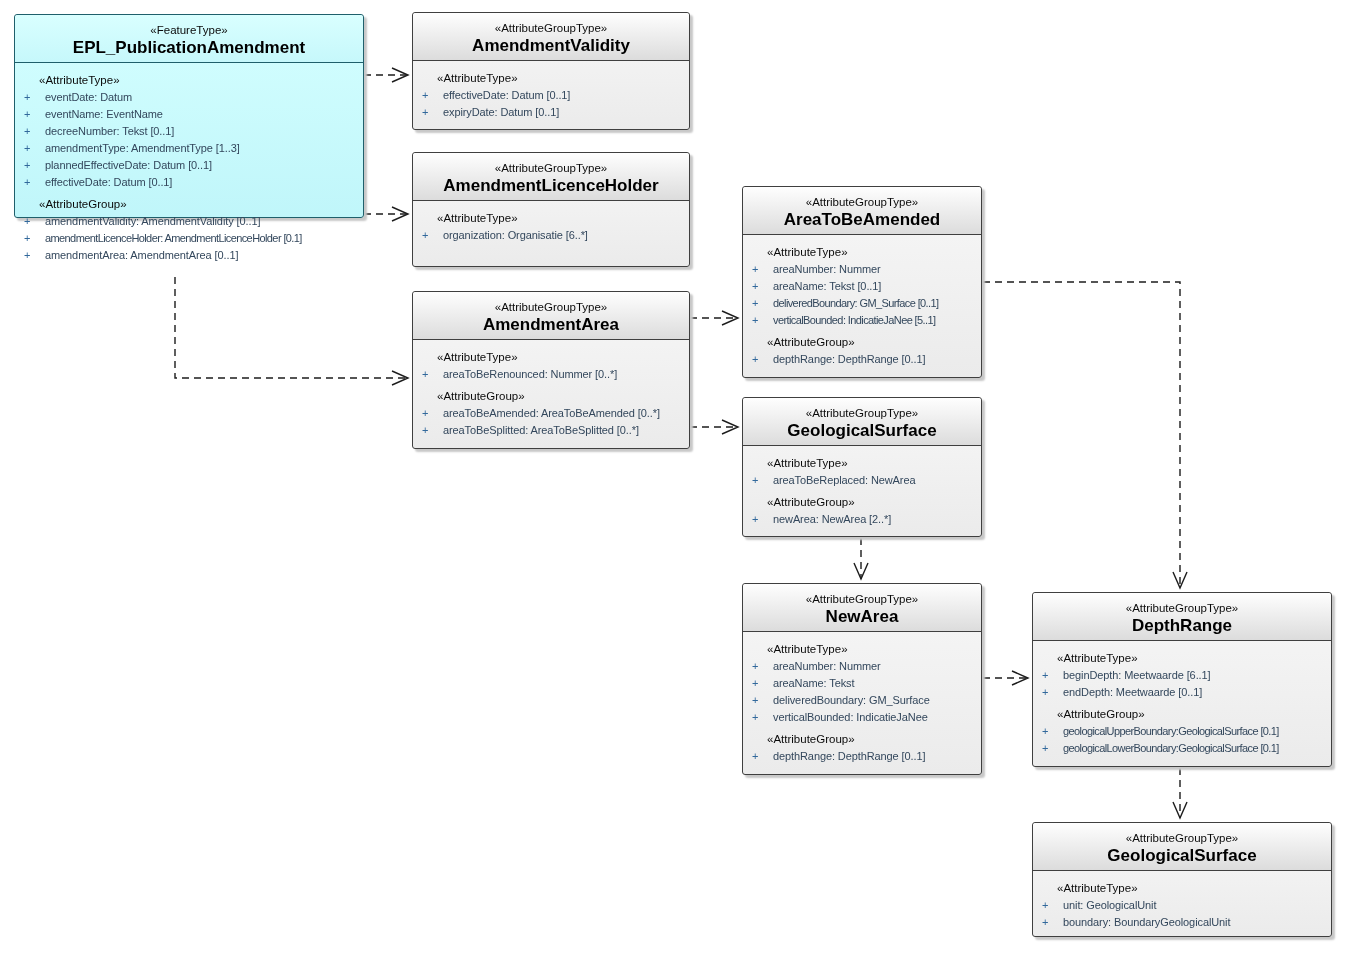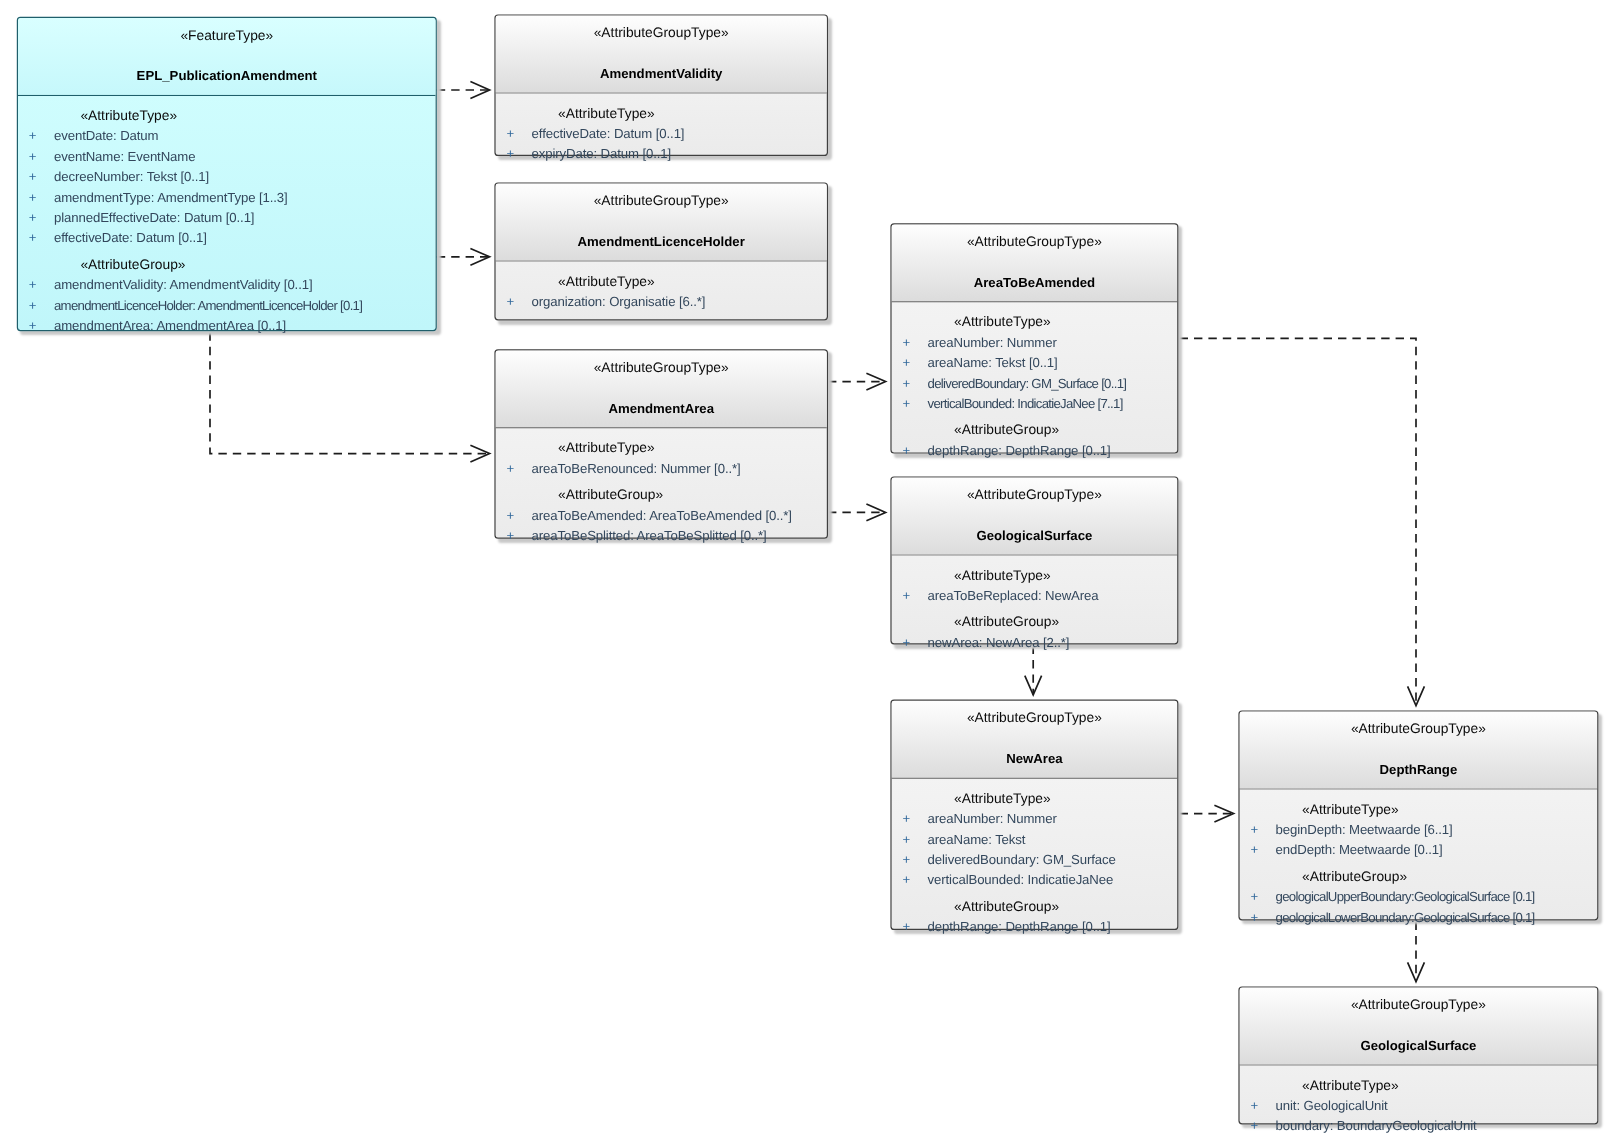--- a/index.html
+++ b/index.html
@@ -17,27 +17,26 @@
     box-shadow:3px 3px 2px #c8c8c8;
   }
   .uml-class .hdr {
     text-align:center;
     padding:8px 2px 7px 2px;
     border-bottom:1px solid #3f3f3f;
     background:linear-gradient(180deg,#fefefe 0%,#dcdcdc 100%);
     border-radius:3px 3px 0 0;
   }
   .stereo { font-size:11.5px; color:#0a0a0a; line-height:14px; }
-  .cname  { font-size:11px; font-weight:bold; color:#000; line-height:15px; margin-top:20px; }
+  .cname  { font-size:17px; font-weight:bold; color:#000; line-height:15px; margin-top:3px; }
   .cbody  { padding:4px 4px 2px 0; }
   .sec-label {
     font-size:11.5px; color:#0a0a0a;
-    padding-left:4px; margin-top:5px; line-height:17px;
+    padding-left:24px; margin-top:5px; line-height:17px;
     white-space:nowrap;
-    margin-left:48px;
   }
   .row {
     position:relative; padding-left:30px;
     font-size:11px; line-height:17px; letter-spacing:-0.1px;
     color:#33475c; white-space:nowrap;
   }
   .row .vis { position:absolute; left:9px; color:#31689b; }
   .row.tight { letter-spacing:-0.6px; }
   
   .uml-class.feature {
@@ -67,21 +66,21 @@
     <polyline points="364,214 408,214" class="conn" marker-end="url(#openArrow)"></polyline>
     <polyline points="175,277 175,378 408,378" class="conn" marker-end="url(#openArrow)"></polyline>
     <polyline points="690,318 738,318" class="conn" marker-end="url(#openArrow)"></polyline>
     <polyline points="690,427 738,427" class="conn" marker-end="url(#openArrow)"></polyline>
     <polyline points="861,538 861,579" class="conn" marker-end="url(#openArrow)"></polyline>
     <polyline points="983,282 1180,282 1180,588" class="conn" marker-end="url(#openArrow)"></polyline>
     <polyline points="983,678 1028,678" class="conn" marker-end="url(#openArrow)"></polyline>
     <polyline points="1180,768 1180,818" class="conn" marker-end="url(#openArrow)"></polyline>
   </svg>
 
-<div class="uml-class feature" style="left:14px;top:14px;width:350px;height:262px;">
+<div class="uml-class feature" style="left:14px;top:14px;width:350px;height:204px;">
   <div class="hdr">
     <div class="stereo">«FeatureType»</div>
     <div class="cname">EPL_PublicationAmendment</div>
   </div>
   <div class="cbody">
     <div class="sec-label">«AttributeType»</div>
     <div class="row"><span class="vis">+</span><span>eventDate: Datum</span></div>
     <div class="row"><span class="vis">+</span><span>eventName: EventName</span></div>
     <div class="row"><span class="vis">+</span><span>decreeNumber: Tekst [0..1]</span></div>
     <div class="row"><span class="vis">+</span><span>amendmentType: AmendmentType [1..3]</span></div>
@@ -134,21 +133,21 @@
 <div class="uml-class" style="left:742px;top:186px;width:240px;height:192px;">
   <div class="hdr">
     <div class="stereo">«AttributeGroupType»</div>
     <div class="cname">AreaToBeAmended</div>
   </div>
   <div class="cbody">
     <div class="sec-label">«AttributeType»</div>
     <div class="row"><span class="vis">+</span><span>areaNumber: Nummer</span></div>
     <div class="row"><span class="vis">+</span><span>areaName: Tekst [0..1]</span></div>
     <div class="row tight"><span class="vis">+</span><span>deliveredBoundary: GM_Surface [0..1]</span></div>
-    <div class="row tight"><span class="vis">+</span><span>verticalBounded: IndicatieJaNee [7..1]</span></div>
+    <div class="row tight"><span class="vis">+</span><span>verticalBounded: IndicatieJaNee [5..1]</span></div>
     <div class="sec-label">«AttributeGroup»</div>
     <div class="row"><span class="vis">+</span><span>depthRange: DepthRange [0..1]</span></div>
   </div>
 </div>
 
 <div class="uml-class" style="left:742px;top:397px;width:240px;height:140px;">
   <div class="hdr">
     <div class="stereo">«AttributeGroupType»</div>
     <div class="cname">GeologicalSurface</div>
   </div>

